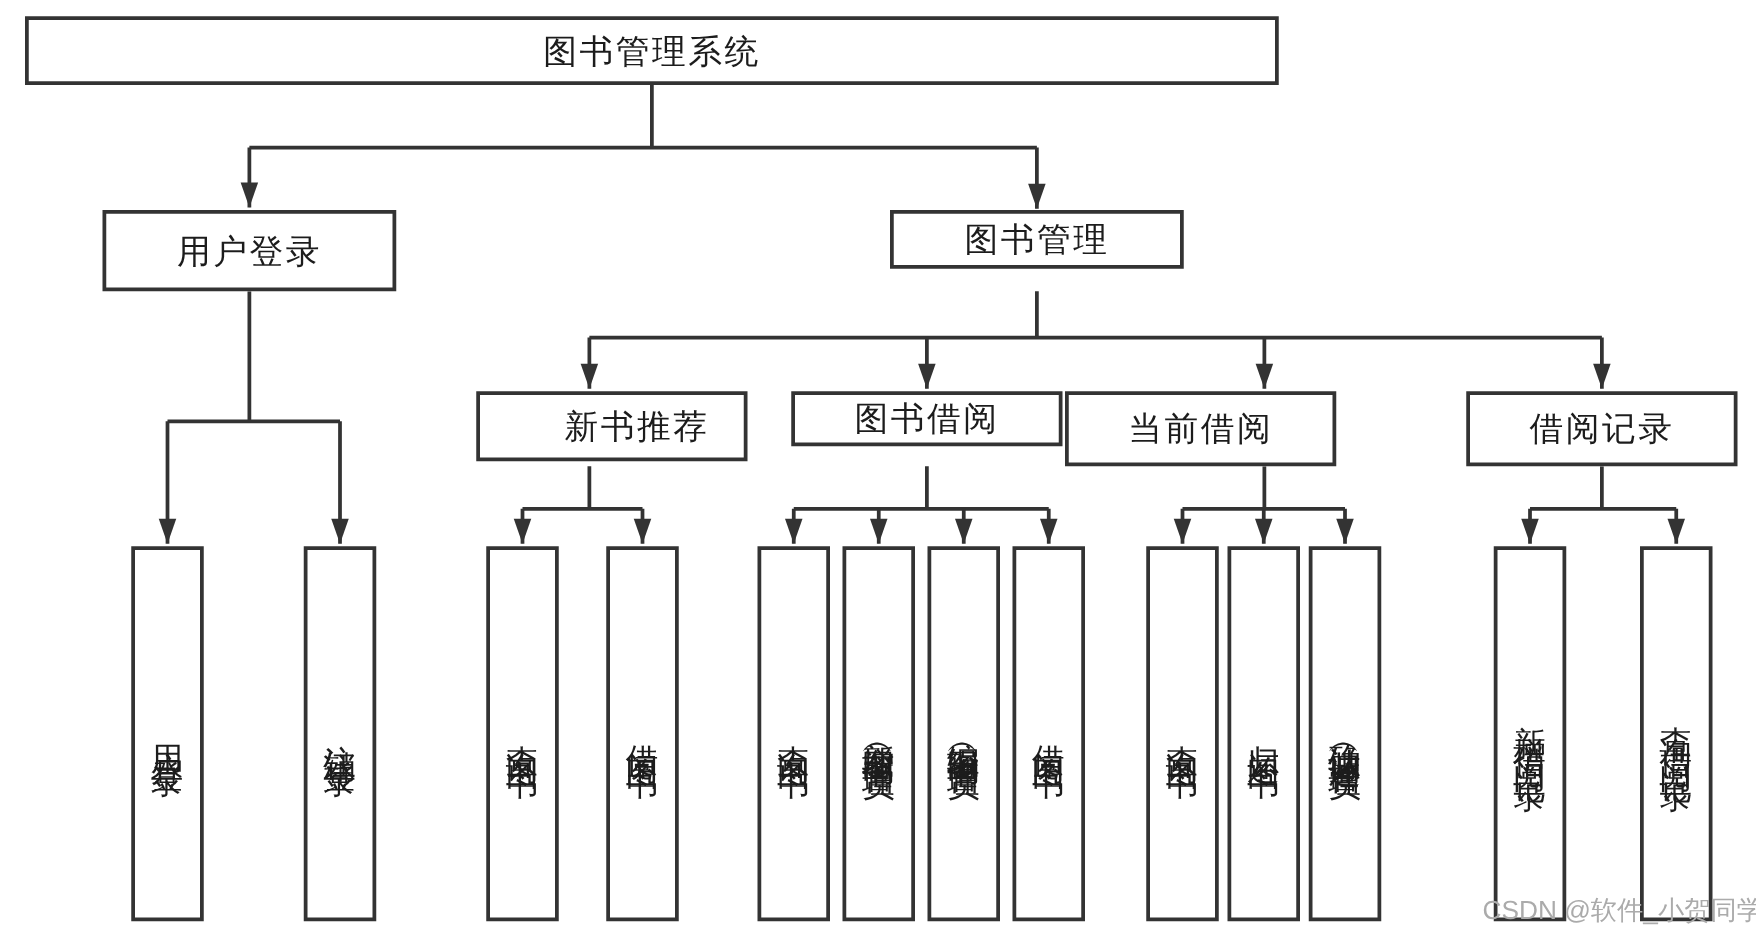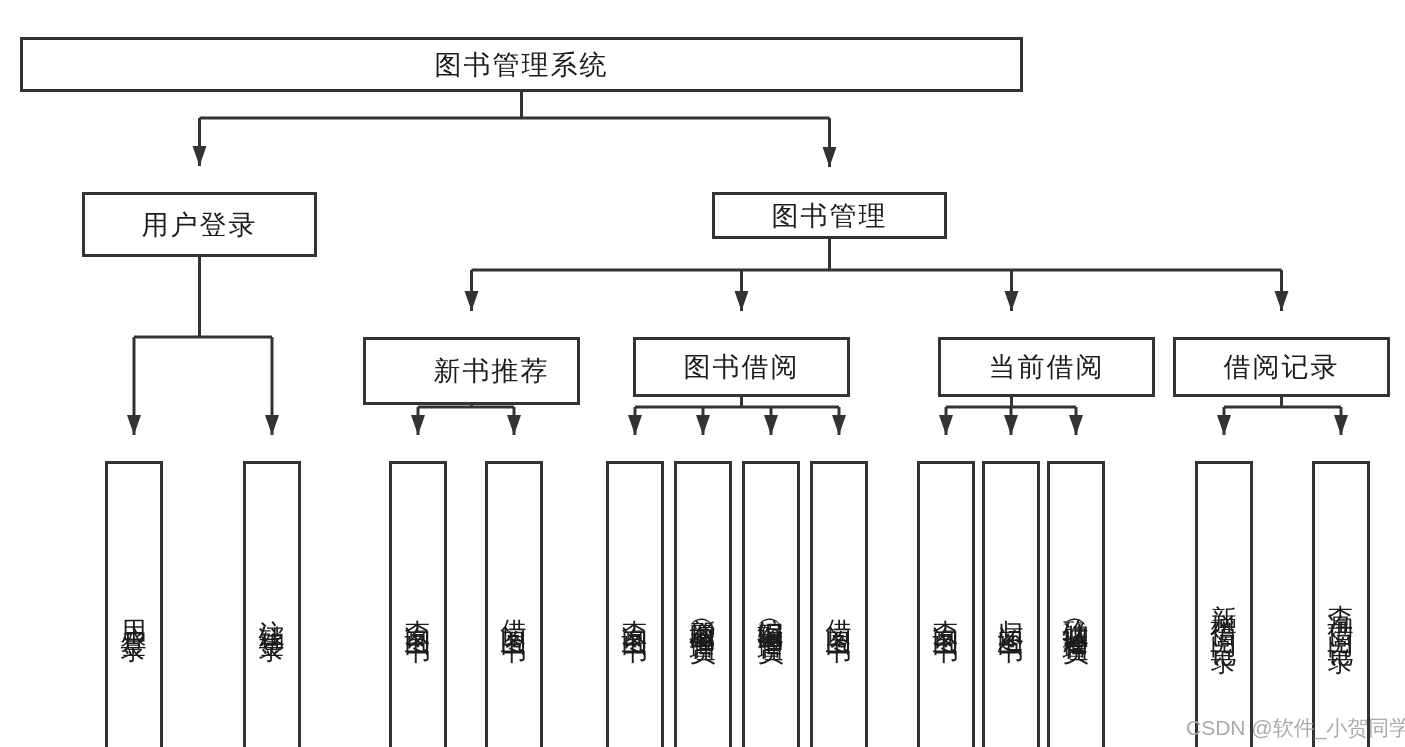--- a/index.html
+++ b/index.html
@@ -18,21 +18,20 @@
     pointer-events: none;
   }
   .box {
     position: absolute;
     background: #ffffff;
     border: 3px solid #333333;
     box-sizing: border-box;
     display: flex;
     align-items: center;
     justify-content: center;
-    margin-top: 24px;
   }
   .box.h span {
     font-size: 27px;
     color: #1c1c1c;
     letter-spacing: 2px;
     white-space: nowrap;
   }
   .box.v span {
     writing-mode: vertical-rl;
     text-orientation: mixed;
@@ -105,27 +104,27 @@
     <span>图书管理系统</span>
   </div>
 
   <div class="box h" style="left:82px; top:168px; width:235px; height:65px;">
     <span>用户登录</span>
   </div>
   <div class="box h" style="left:712px; top:168px; width:235px; height:47px;">
     <span>图书管理</span>
   </div>
 
-  <div class="box h" style="left:363px; top:313px; width:217px; height:68px;padding-left:40px;">
+  <div class="box h" style="left:381px; top:313px; width:217px; height:56px;padding-left:40px;">
     <span>新书推荐</span>
   </div>
-  <div class="box h" style="left:633px; top:313px; width:217px; height:60px;">
+  <div class="box h" style="left:633px; top:313px; width:217px; height:44px;">
     <span>图书借阅</span>
   </div>
-  <div class="box h" style="left:938px; top:313px; width:217px; height:60px;">
+  <div class="box h" style="left:852px; top:313px; width:217px; height:60px;">
     <span>当前借阅</span>
   </div>
   <div class="box h" style="left:1173px; top:313px; width:217px; height:60px;">
     <span>借阅记录</span>
   </div>
 
   <div class="box v" style="left:105px; top:437px; width:58px; height:300px;">
     <span>用户登录</span>
   </div>
   <div class="box v" style="left:243px; top:437px; width:58px; height:300px;">

